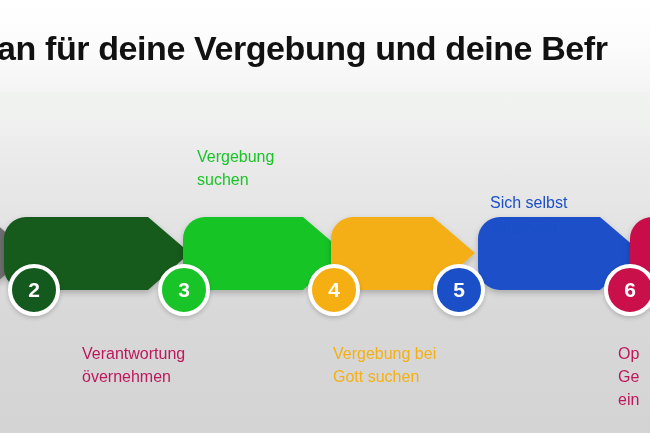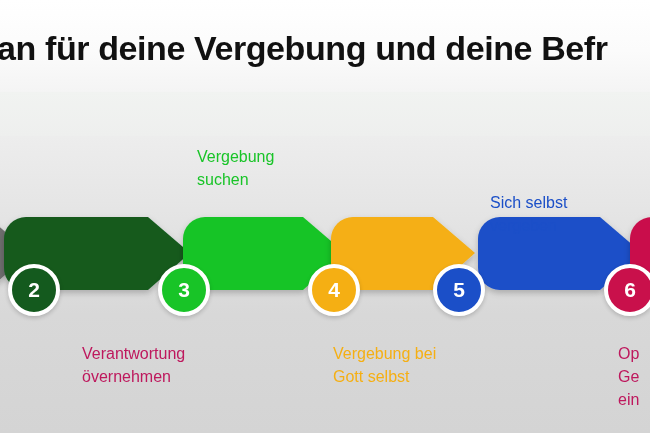--- a/index.html
+++ b/index.html
@@ -155,21 +155,21 @@
     <span>6</span>
   </div>
 
   <div class="caption" style="left:36px; top:342px; color:#be185d;margin-left:46px;">Verantwortung
 övernehmen</div>
 
   <div class="caption" style="left:197px; top:145px; color:#18C427;">Vergebung
 suchen</div>
 
   <div class="caption" style="left:333px; top:342px; color:#F5AF13;">Vergebung bei
-Gott selbst</div>
+Gott suchen</div>
 
   <div class="caption" style="left:490px; top:145px; color:#1B4FC8;margin-top:46px;">Sich selbst
 vergeben</div>
 
   <div class="caption" style="left:618px; top:342px; color:#be185d;">Op
 Ge
 ein</div>
 
 </div>
 

